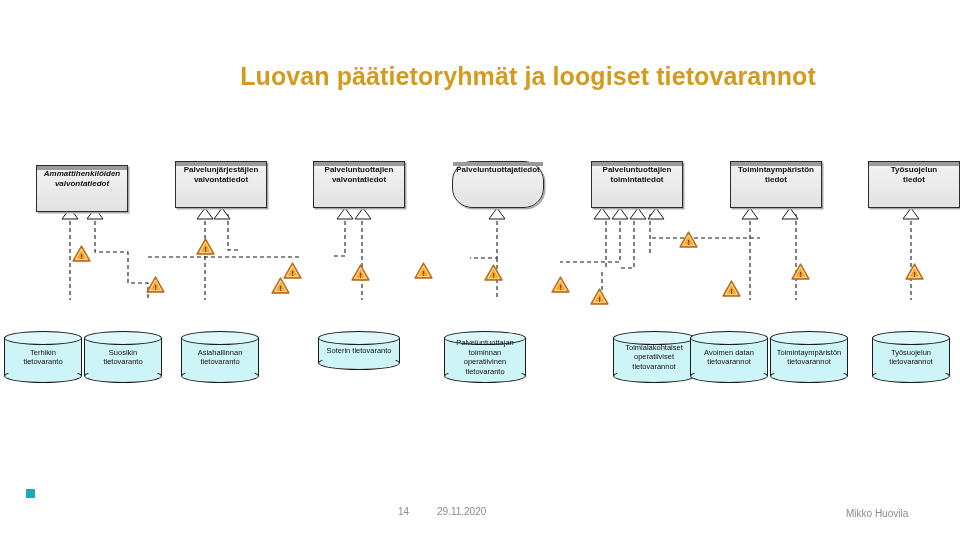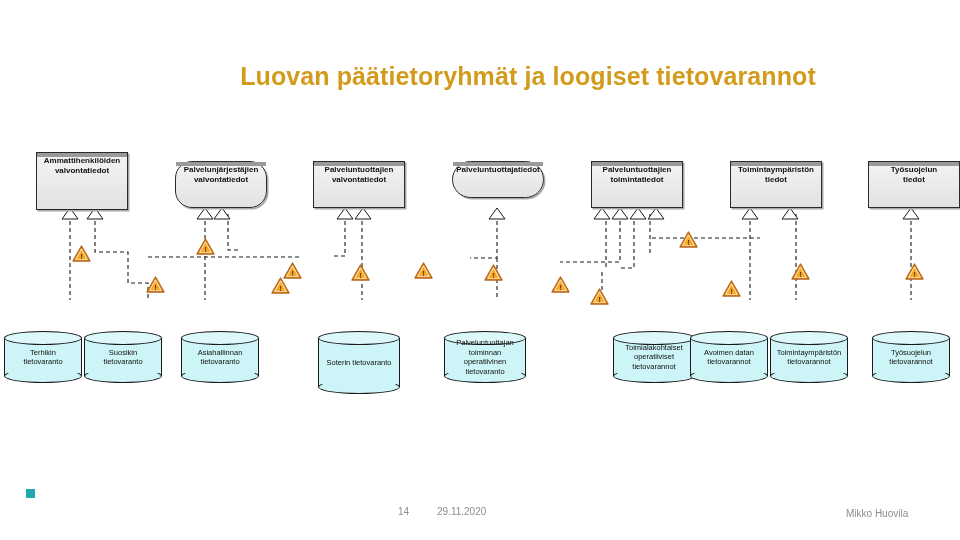--- a/index.html
+++ b/index.html
@@ -192,33 +192,33 @@
       <polygon points="656,208 664,219 648,219"></polygon>
 
       <polygon points="750,208 758,219 742,219"></polygon>
       <polygon points="790,208 798,219 782,219"></polygon>
 
       <polygon points="911,208 919,219 903,219"></polygon>
     </g>
   </svg>
 
   <div id="boxes">
-      <div class="box" style="left: 36px; top: 152px; width: 92px; height: 58px;">
+      <div class="box" style="left: 36px; top: 165px; width: 92px; height: 47px; font-style: italic;">
         <div class="lbl">Ammattihenkilöiden
 valvontatiedot</div>
       </div>
-      <div class="box" style="left: 175px; top: 161px; width: 92px; height: 47px; border-radius: 17px;">
+      <div class="box" style="left: 175px; top: 161px; width: 92px; height: 47px;">
         <div class="lbl">Palvelunjärjestäjien
 valvontatiedot</div>
       </div>
       <div class="box" style="left: 313px; top: 161px; width: 92px; height: 47px;">
         <div class="lbl">Palveluntuottajien
 valvontatiedot</div>
       </div>
-      <div class="box" style="left: 452px; top: 161px; width: 92px; height: 37px; border-radius: 20px;">
+      <div class="box" style="left: 452px; top: 161px; width: 92px; height: 47px; border-radius: 20px;">
         <div class="lbl">Palveluntuottajatiedot</div>
       </div>
       <div class="box" style="left: 591px; top: 161px; width: 92px; height: 47px;">
         <div class="lbl">Palveluntuottajien
 toimintatiedot</div>
       </div>
       <div class="box" style="left: 730px; top: 161px; width: 92px; height: 47px;">
         <div class="lbl">Toimintaympäristön
 tiedot</div>
       </div>
@@ -243,21 +243,21 @@
         <div class="lbl">Suosikin
 tietovaranto</div>
       </div>
       <div class="cyl" style="left: 181px; top: 331px; width: 78px; height: 52px;">
         <div class="body"></div>
         <div class="bot"></div>
         <div class="top"></div>
         <div class="lbl">Asiahallinnan
 tietovaranto</div>
       </div>
-      <div class="cyl" style="left: 318px; top: 331px; width: 82px; height: 63px;">
+      <div class="cyl" style="left: 318px; top: 331px; width: 82px; height: 39px;">
         <div class="body"></div>
         <div class="bot"></div>
         <div class="top"></div>
         <div class="lbl">Soterin tietovaranto</div>
       </div>
       <div class="cyl" style="left: 444px; top: 331px; width: 82px; height: 52px;">
         <div class="body"></div>
         <div class="bot"></div>
         <div class="top"></div>
         <div class="lbl">Palveluntuottajan

